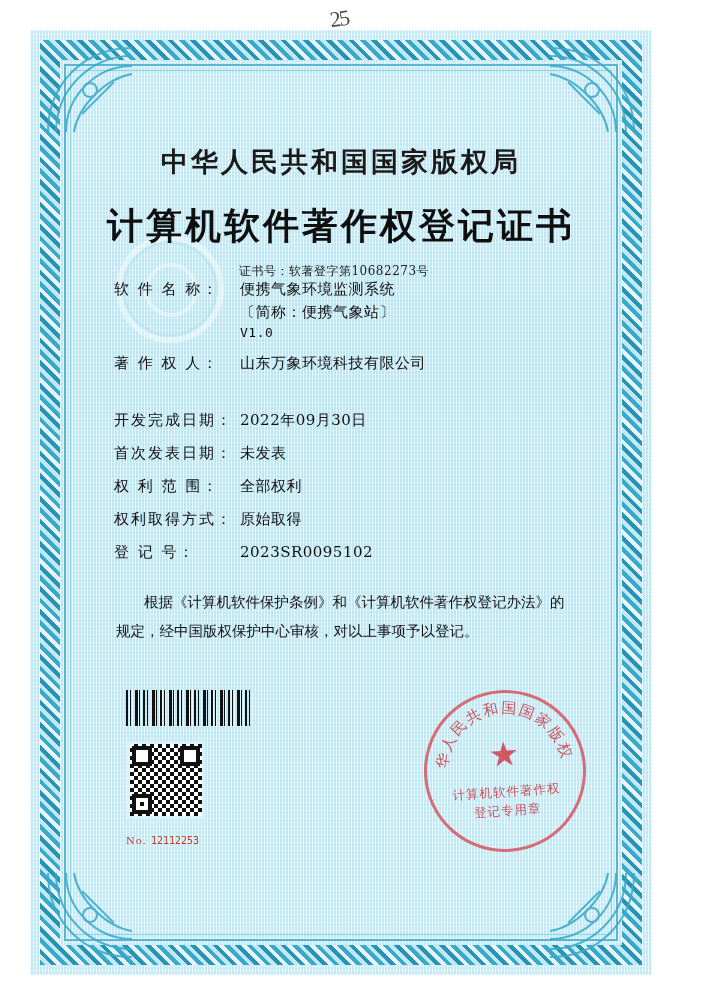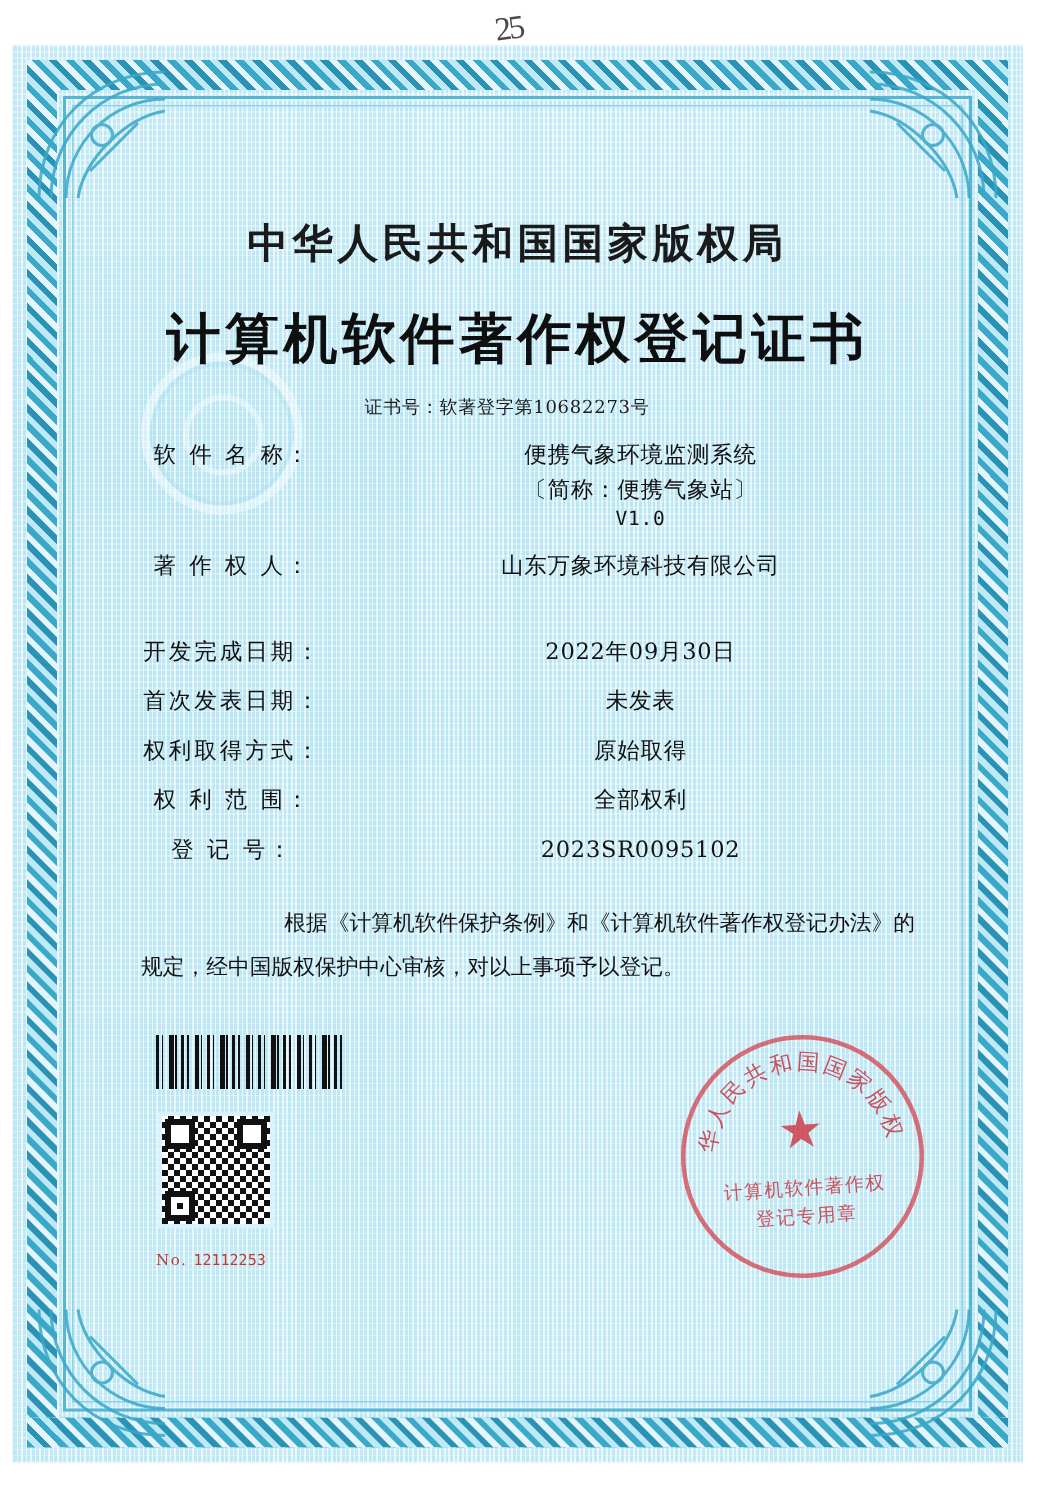--- a/index.html
+++ b/index.html
@@ -29,23 +29,23 @@
     font-family: "Liberation Serif", serif;
     font-size: 22px;
     color: #4a4a4a;
     transform: rotate(-8deg);
     letter-spacing: -2px;
   }
 
   
   .cert {
     position: absolute;
-    left: 8px;
+    left: 30px;
     top: 30px;
-    width: 674px;
+    width: 622px;
     height: 945px;
     background:
       linear-gradient(180deg, #d8f3fb 0%, #cdeef9 30%, #cfeff9 60%, #d6f2fb 100%);
     box-sizing: border-box;
   }
 
   
   .cert::before {
     content: "";
     position: absolute;
@@ -157,23 +157,22 @@
     margin-top: 12px;
     text-align: center;
     padding-right: 14px;
     font-size: 12px;
     color: #1b1b1b;
     letter-spacing: .5px;
     font-family: "DejaVu Serif", serif;
   }
 
   .fields {
-    margin-top: 14px;
+    margin-top: 0;
     padding-left: 38px;
-    text-align: center;
   }
   .row {
     display: flex;
     align-items: flex-start;
     margin-bottom: 14px;
     font-size: 15px;
     color: #111;
     font-family: "DejaVu Serif", serif;
   }
   .lbl {
@@ -200,21 +199,21 @@
   .gap { height: 24px; }
 
   .para {
     margin-top: 26px;
     padding: 0 26px 0 40px;
     font-size: 14.5px;
     line-height: 2.0;
     color: #121212;
     font-family: "DejaVu Serif", serif;
   }
-  .para .indent { text-indent: 28px; display: block; text-align: right; }
+  .para .indent { text-indent: 28px; display: block; }
 
   
   .barcode {
     position: absolute;
     left: 96px;
     top: 660px;
     width: 128px;
     height: 36px;
     background-image: repeating-linear-gradient(
       90deg,
@@ -412,27 +411,27 @@
           <div class="lbl">开发完成日期：</div>
           <div class="val">2022年09月30日</div>
         </div>
 
         <div class="row">
           <div class="lbl">首次发表日期：</div>
           <div class="val">未发表</div>
         </div>
 
         <div class="row">
+          <div class="lbl">权 利 范 围：</div>
+          <div class="val">全部权利</div>
+        </div>
+
+        <div class="row">
           <div class="lbl">权利取得方式：</div>
           <div class="val">原始取得</div>
-        </div>
-
-        <div class="row">
-          <div class="lbl">权 利 范 围：</div>
-          <div class="val">全部权利</div>
         </div>
 
         <div class="row">
           <div class="lbl">登 记 号：</div>
           <div class="val">2023SR0095102</div>
         </div>
 
       </div>
 
       <div class="para">

